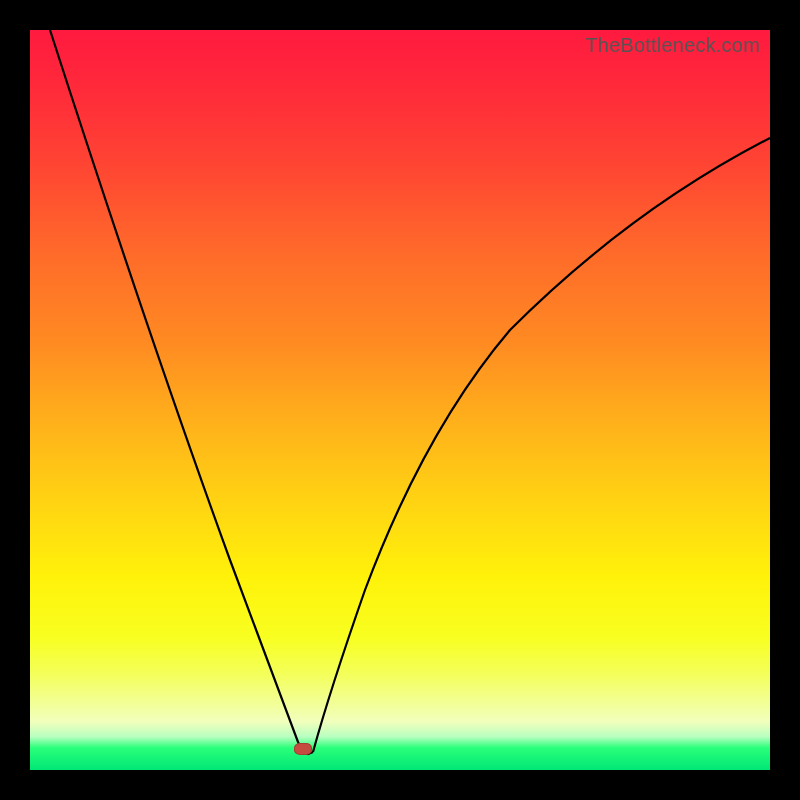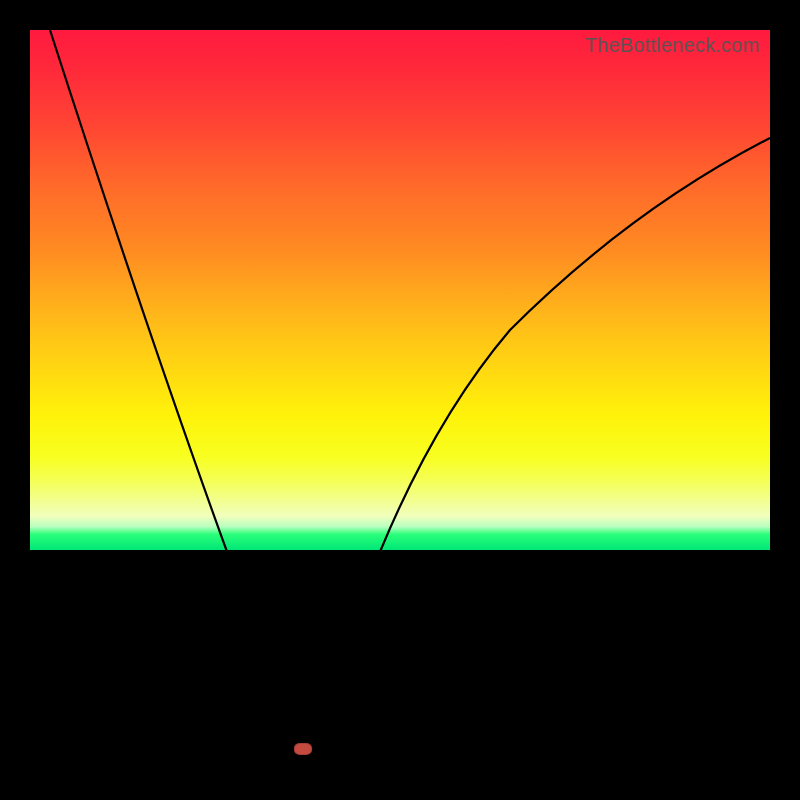--- a/index.html
+++ b/index.html
@@ -15,21 +15,21 @@
     position: relative;
     width: 800px;
     height: 800px;
     background: #000;
   }
   .plot {
     position: absolute;
     left: 30px;
     top: 30px;
     width: 740px;
-    height: 520px;
+    height: 740px;
     background: linear-gradient(to bottom,
       #ff1a3f 0%,
       #ff2a3a 8%,
       #ff4433 18%,
       #ff6a2a 30%,
       #ff8a22 42%,
       #ffb41a 54%,
       #ffd412 64%,
       #fff20a 74%,
       #f8ff20 82%,

